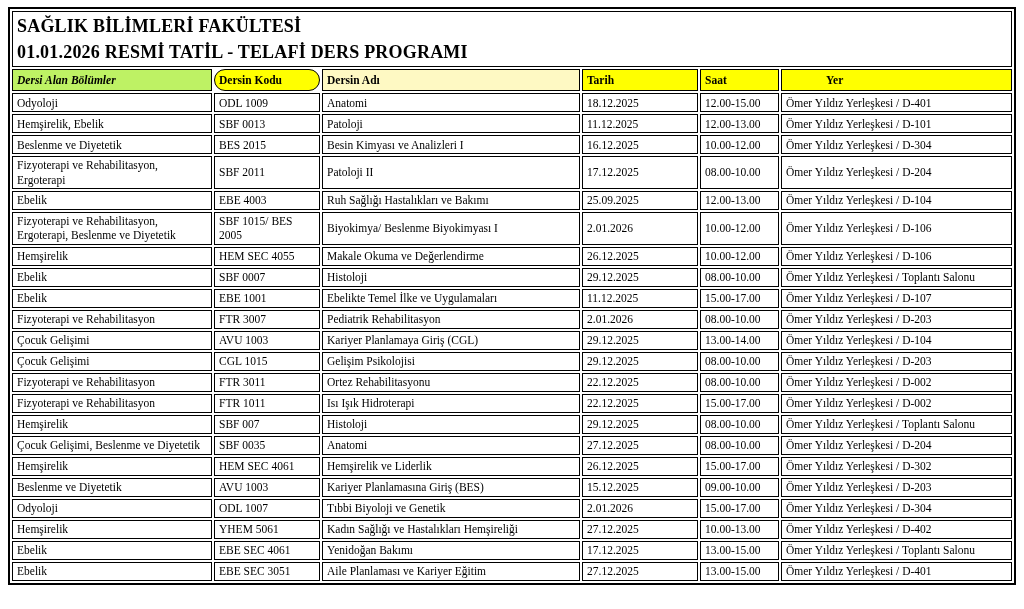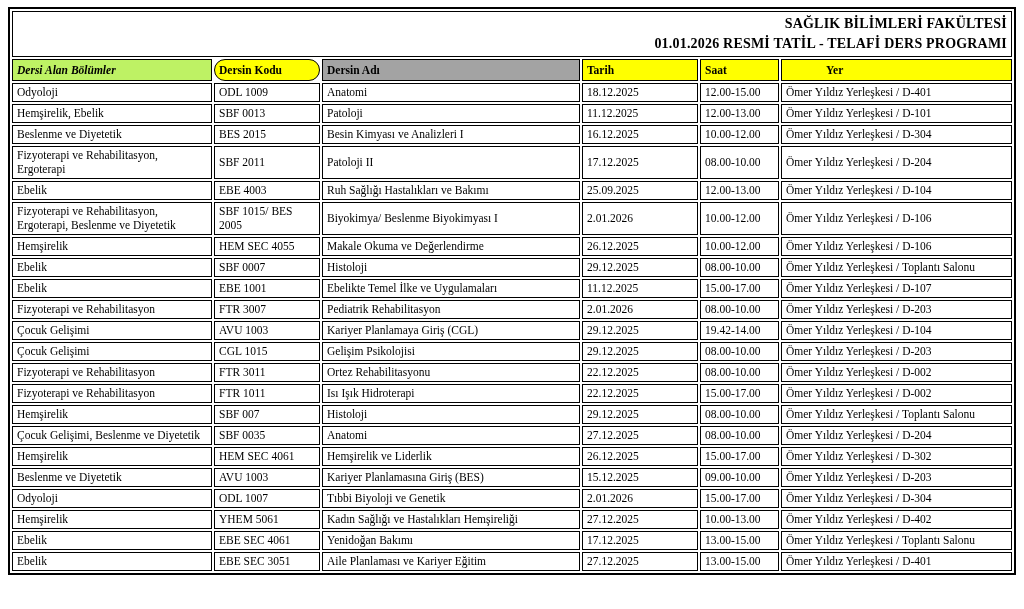--- a/index.html
+++ b/index.html
@@ -38,24 +38,24 @@
     padding: 1px 4px;
     font-size: 11.5px;
     line-height: 1.25;
     vertical-align: middle;
     text-align: left;
     overflow: hidden;
     font-weight: normal;
   }
   .title-cell {
     height: 46px;
-    text-align: right;
+    text-align: left;
     vertical-align: middle;
     font-weight: bold;
-    font-size: 14px;
+    font-size: 18px;
     line-height: 1.45;
     letter-spacing: 0.2px;
   }
   tr.header-row th {
     font-weight: bold;
     font-size: 11.5px;
     height: 22px;
   }
   tbody td {
     height: 19px;
@@ -78,21 +78,21 @@
     <thead>
       <tr>
         <td class="title-cell" colspan="6">
           <div>SAĞLIK BİLİMLERİ FAKÜLTESİ</div>
           <div>01.01.2026 RESMİ TATİL - TELAFİ DERS PROGRAMI</div>
         </td>
       </tr>
       <tr class="header-row" id="header-row">
           <th style="background: #bef264; font-style: italic;">Dersi Alan Bölümler</th>
           <th style="background: rgb(255, 255, 0); border-radius: 11px;">Dersin Kodu</th>
-          <th style="background: #a3a3a3; margin-top: 8px;">Dersin Adı</th>
+          <th style="background: #fef9c3; margin-top: 8px;">Dersin Adı</th>
           <th style="background: rgb(255, 255, 0);">Tarih</th>
           <th style="background: rgb(255, 255, 0);">Saat</th>
           <th style="background: rgb(255, 255, 0); padding-left: 44px;">Yer</th>
         </tr>
     </thead>
     <tbody id="table-body">
         <tr>
           <td>Odyoloji</td>
           <td>ODL 1009</td>
           <td>Anatomi</td>
@@ -170,21 +170,21 @@
           <td>Pediatrik Rehabilitasyon</td>
           <td>2.01.2026</td>
           <td>08.00-10.00</td>
           <td>Ömer Yıldız Yerleşkesi / D-203</td>
         </tr>
         <tr>
           <td>Çocuk Gelişimi</td>
           <td>AVU 1003</td>
           <td>Kariyer Planlamaya Giriş (CGL)</td>
           <td>29.12.2025</td>
-          <td>19.42-14.00</td>
+          <td>13.00-14.00</td>
           <td>Ömer Yıldız Yerleşkesi / D-104</td>
         </tr>
         <tr>
           <td>Çocuk Gelişimi</td>
           <td>CGL 1015</td>
           <td>Gelişim Psikolojisi</td>
           <td>29.12.2025</td>
           <td>08.00-10.00</td>
           <td>Ömer Yıldız Yerleşkesi / D-203</td>
         </tr>

